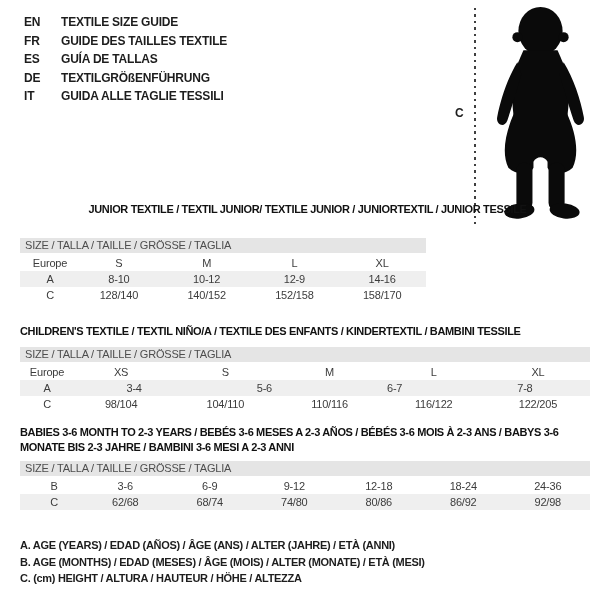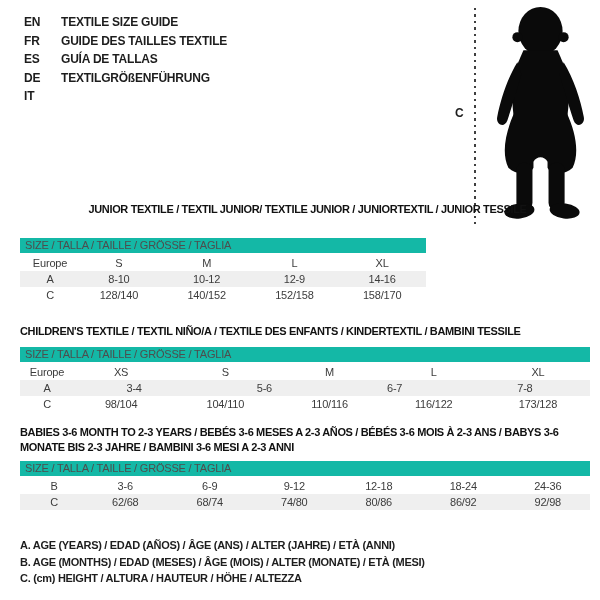--- a/index.html
+++ b/index.html
@@ -37,21 +37,21 @@
   #title-1{top:316px;width:575px;white-space:nowrap;margin-top:8px;}
   #title-2{top:425px;width:545px;}
 
   
   .size-table{position:absolute;left:20px;}
   #table-0{top:238px;width:406px;}
   #table-1{top:347px;width:570px;}
   #table-2{top:461px;width:570px;}
   .trow{display:flex;height:16px;line-height:16px;font-size:11px;color:#3c3c3c;}
   .trow.thead{
-    display:block;background:#14b8a6;color:#4d4d4d;height:15px;line-height:15px;
+    display:block;background:#e5e5e5;color:#4d4d4d;height:15px;line-height:15px;
     padding-left:5px;letter-spacing:-0.2px;margin-bottom:2px;
   }
   .trow.shaded{background:#efefef;}
   .cell{flex:1;text-align:center;letter-spacing:-0.2px;}
   .cell-label{text-align:center;padding-left:5px;}
   #table-0 .cell-label{flex:0 0 50px;}
   #table-1 .cell-label{flex:0 0 44px;}
   #table-2 .cell-label{flex:0 0 58px;}
 
   
@@ -75,20 +75,21 @@
     <div class="lang-row">
       <span class="lang-code">ES</span>
       <span class="lang-title">GUÍA DE TALLAS</span>
     </div>
     <div class="lang-row">
       <span class="lang-code">DE</span>
       <span class="lang-title">TEXTILGRÖßENFÜHRUNG</span>
     </div>
     <div class="lang-row">
       <span class="lang-code">IT</span>
+      <span class="lang-title">GUIDA ALLE TAGLIE TESSILI</span>
     </div>
   </div>
 
   <span class="c-label">C</span>
   <div class="dashed-line"></div>
   <svg class="baby-svg" viewBox="0 0 112 218" xmlns="http://www.w3.org/2000/svg">
     <g fill="#0a0a0a">
       <ellipse cx="57" cy="27" rx="22" ry="24"></ellipse>
       <circle cx="34" cy="33" r="5"></circle>
       <circle cx="80" cy="33" r="5"></circle>
@@ -146,21 +147,21 @@
         <div class="cell">5-6</div>
         <div class="cell">6-7</div>
         <div class="cell">7-8</div>
       </div>
       <div class="trow">
         <div class="cell cell-label">C</div>
         <div class="cell">98/104</div>
         <div class="cell">104/110</div>
         <div class="cell">110/116</div>
         <div class="cell">116/122</div>
-        <div class="cell">173/128</div>
+        <div class="cell">122/205</div>
       </div>
     </div>
 
   <div class="table-title" id="title-2">BABIES 3-6 MONTH TO 2-3 YEARS / BEBÉS 3-6 MESES A 2-3 AÑOS / BÉBÉS 3-6 MOIS À 2-3 ANS / BABYS 3-6 MONATE BIS 2-3 JAHRE / BAMBINI 3-6 MESI A 2-3 ANNI</div>
   <div class="size-table" id="table-2">
       <div class="trow thead">SIZE / TALLA / TAILLE / GRÖSSE / TAGLIA</div>
       <div class="trow">
         <div class="cell cell-label">B</div>
         <div class="cell">3-6</div>
         <div class="cell">6-9</div>

